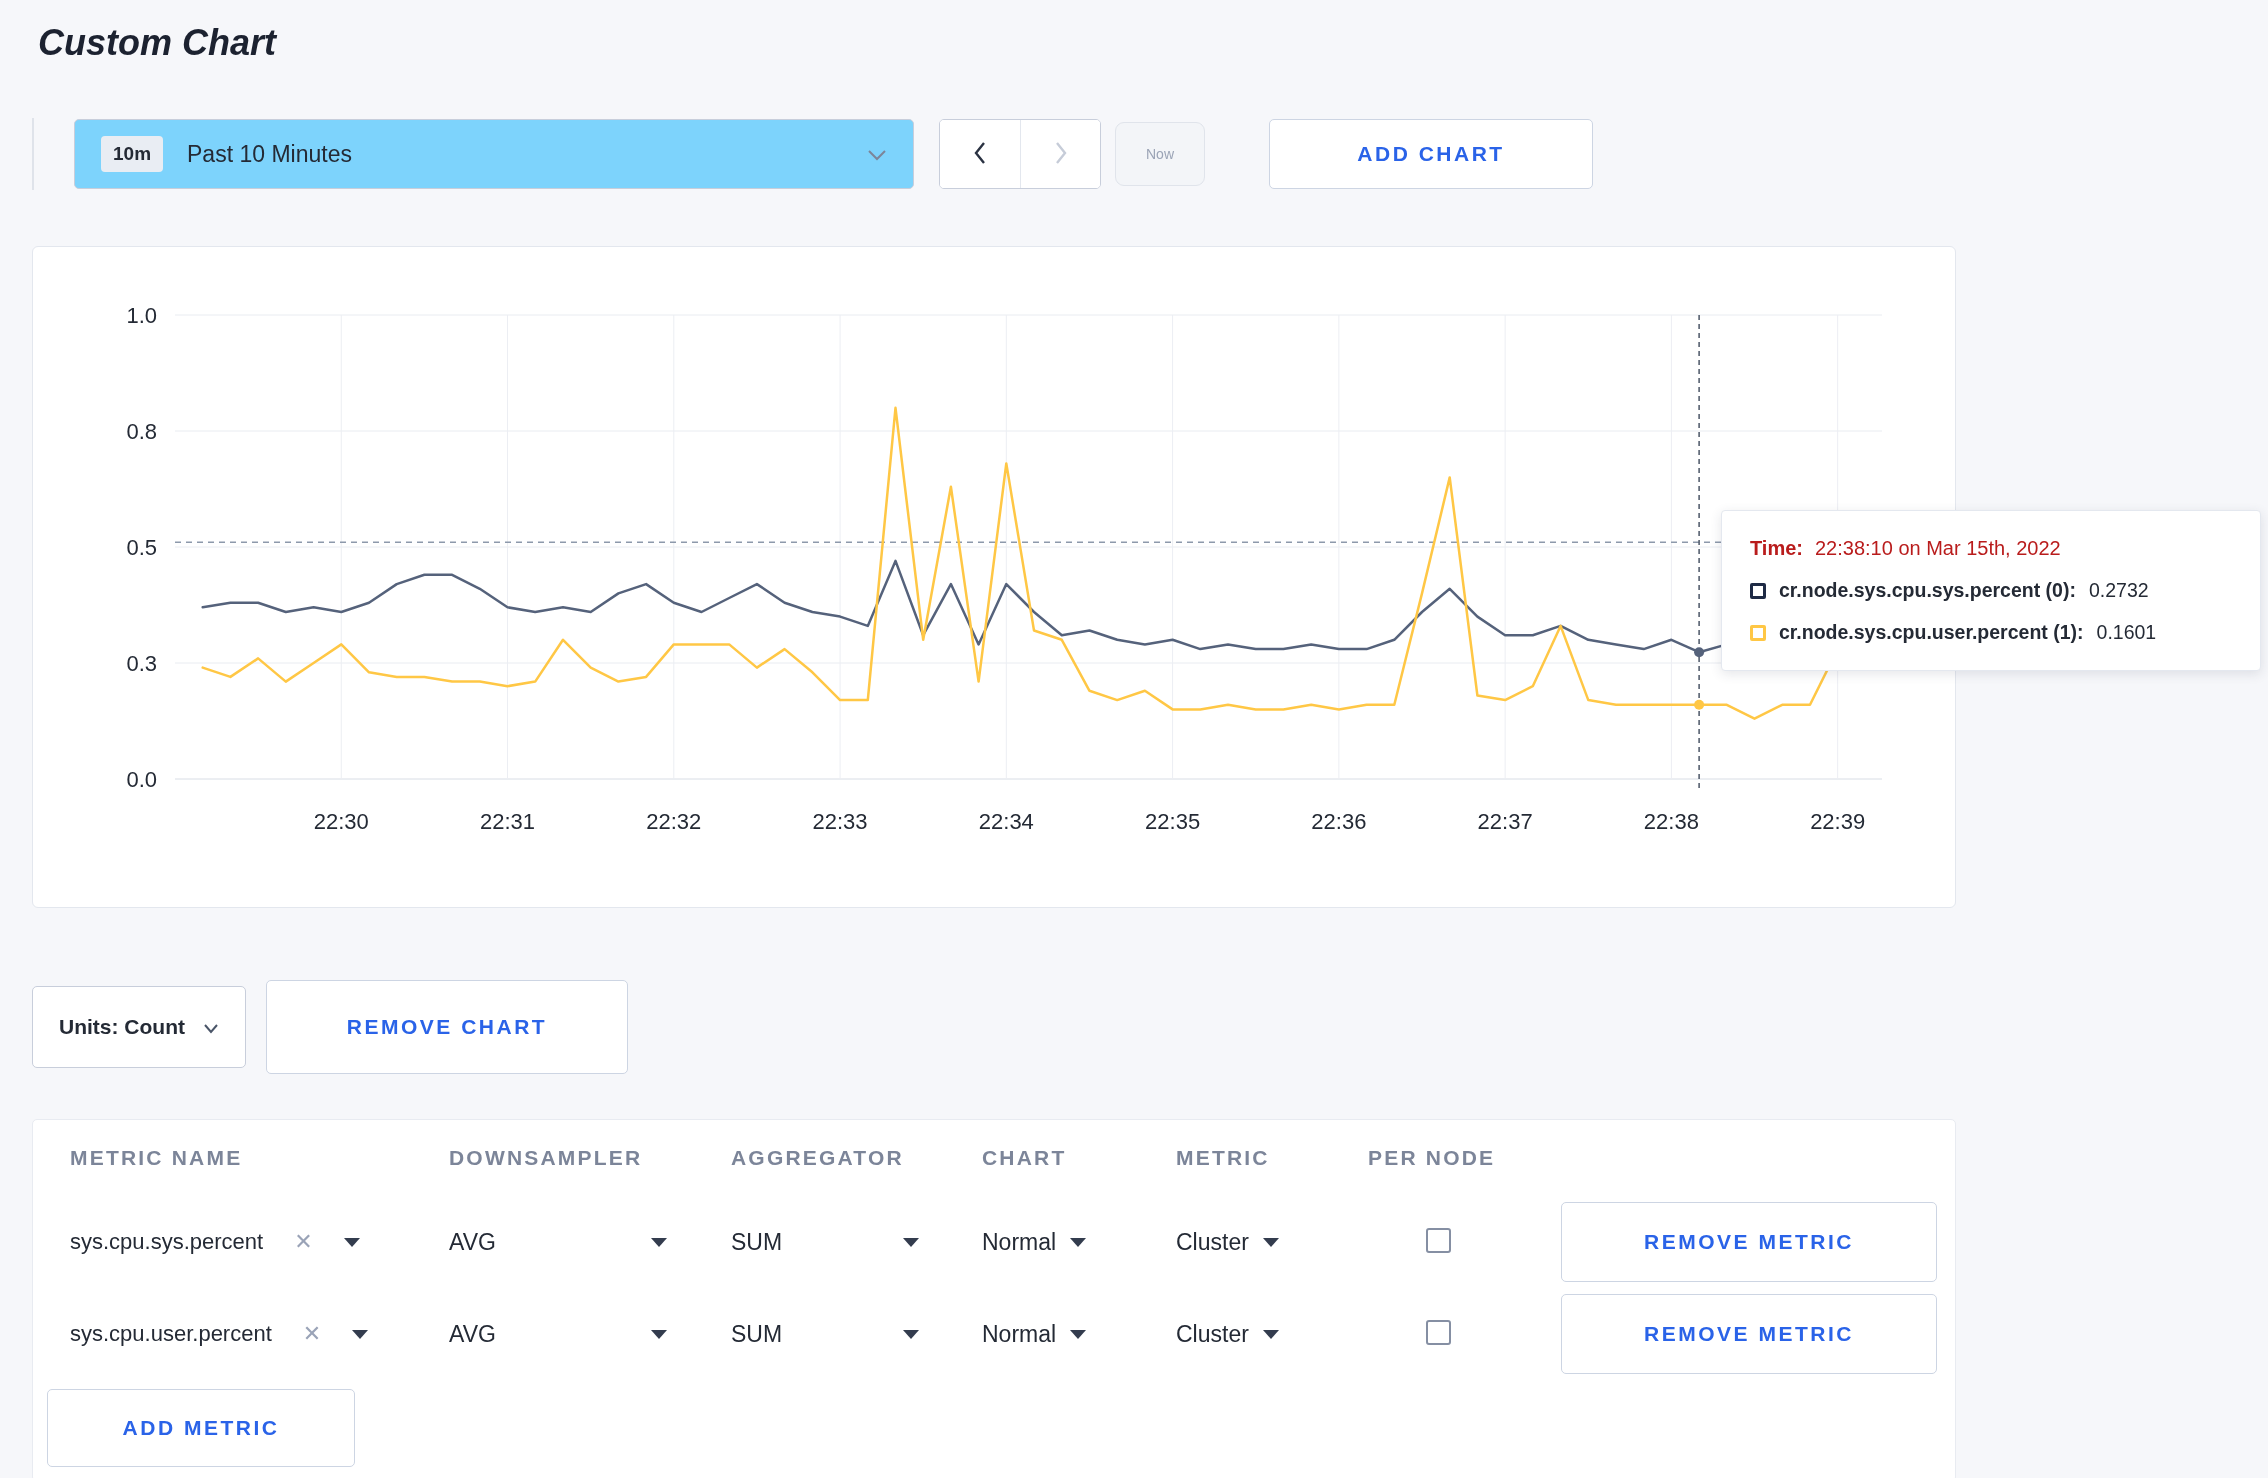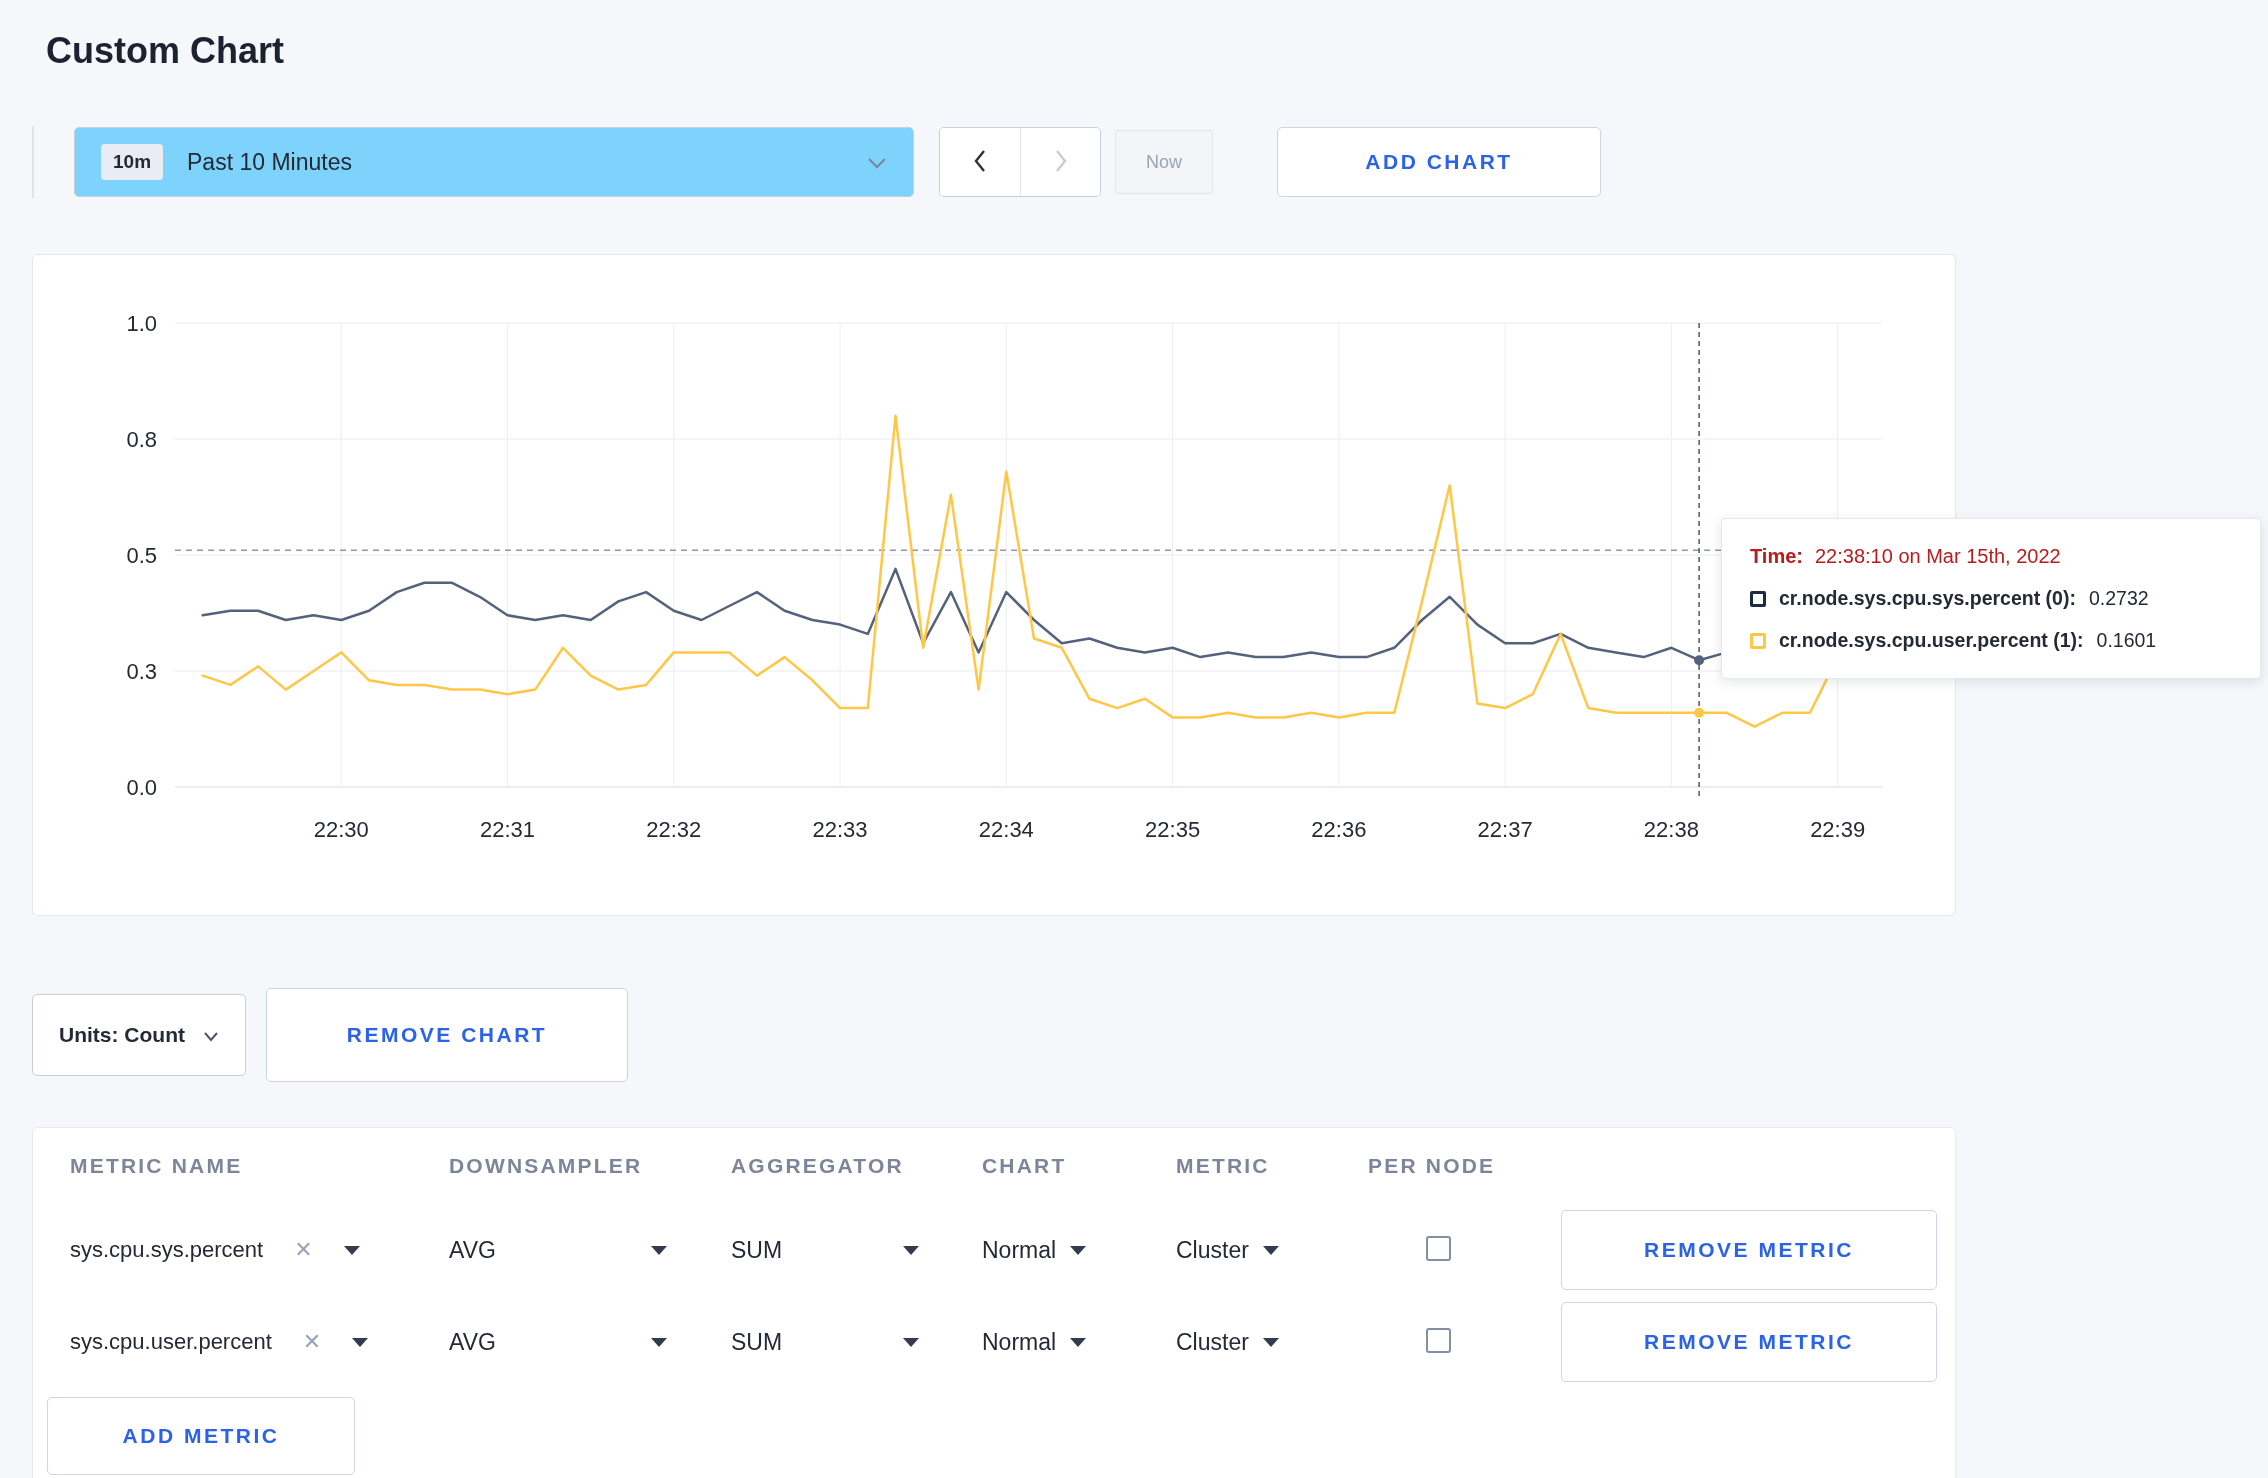--- a/index.html
+++ b/index.html
@@ -9,22 +9,22 @@
     background: #f6f7fa;
     font-family: "Liberation Sans", sans-serif;
     color: #242a35;
     overflow: hidden;
   }
   button { font-family: inherit; }
   .page { position: relative; width: 2268px; height: 1478px; }
 
   
   .page-title {
-    margin: 12px; padding: 18px 0 0 34px;
-    font-size: 36px; font-weight: 600; color: #1c2230;
+    margin: 4px; padding: 18px 0 0 34px;
+    font-size: 36px; font-weight: 600; color: #1c2230; font-style: italic;
   }
 
   
   .toolbar { display: flex; align-items: center; margin: 54px 0 0 32px; height: 72px; }
   .toolbar-divider { width: 2px; height: 72px; background: #dfe3ea; margin-right: 40px; }
   .time-select {
     width: 840px; height: 70px; background: #7dd3fc;
     border: 1px solid #c8cedb; border-radius: 5px;
     display: flex; align-items: center; padding: 0 26px; cursor: pointer;
   }
@@ -38,22 +38,22 @@
     display: flex; margin-left: 25px; height: 70px;
     border: 1px solid #c8cedb; border-radius: 5px; background: #fff; overflow: hidden;
   }
   .pager-btn {
     width: 80px; border: none; background: #fff; padding: 0;
     display: flex; align-items: center; justify-content: center; cursor: pointer;
   }
   .pager-btn + .pager-btn { border-left: 1px solid #e3e7ee; }
   .now-btn {
     margin-left: 14px; height: 64px; padding: 0 30px;
-    background: #f3f5f8; border: 1px solid #e0e4eb; border-radius: 3px;
-    font-size: 18px; color: #9ba4b6; cursor: default;
+    background: #f3f5f8; border: 1px solid #e0e4eb; border-radius: 9px;
+    font-size: 14px; color: #9ba4b6; cursor: default;
   }
   .blue-btn {
     background: #fff; border: 1px solid #cdd5e3; border-radius: 5px;
     color: #2a63e8; font-size: 21px; font-weight: 600; letter-spacing: 2.5px;
     cursor: pointer;
   }
   .add-chart-btn { margin-left: 64px; width: 324px; height: 70px; }
 
   
   .chart-card {

